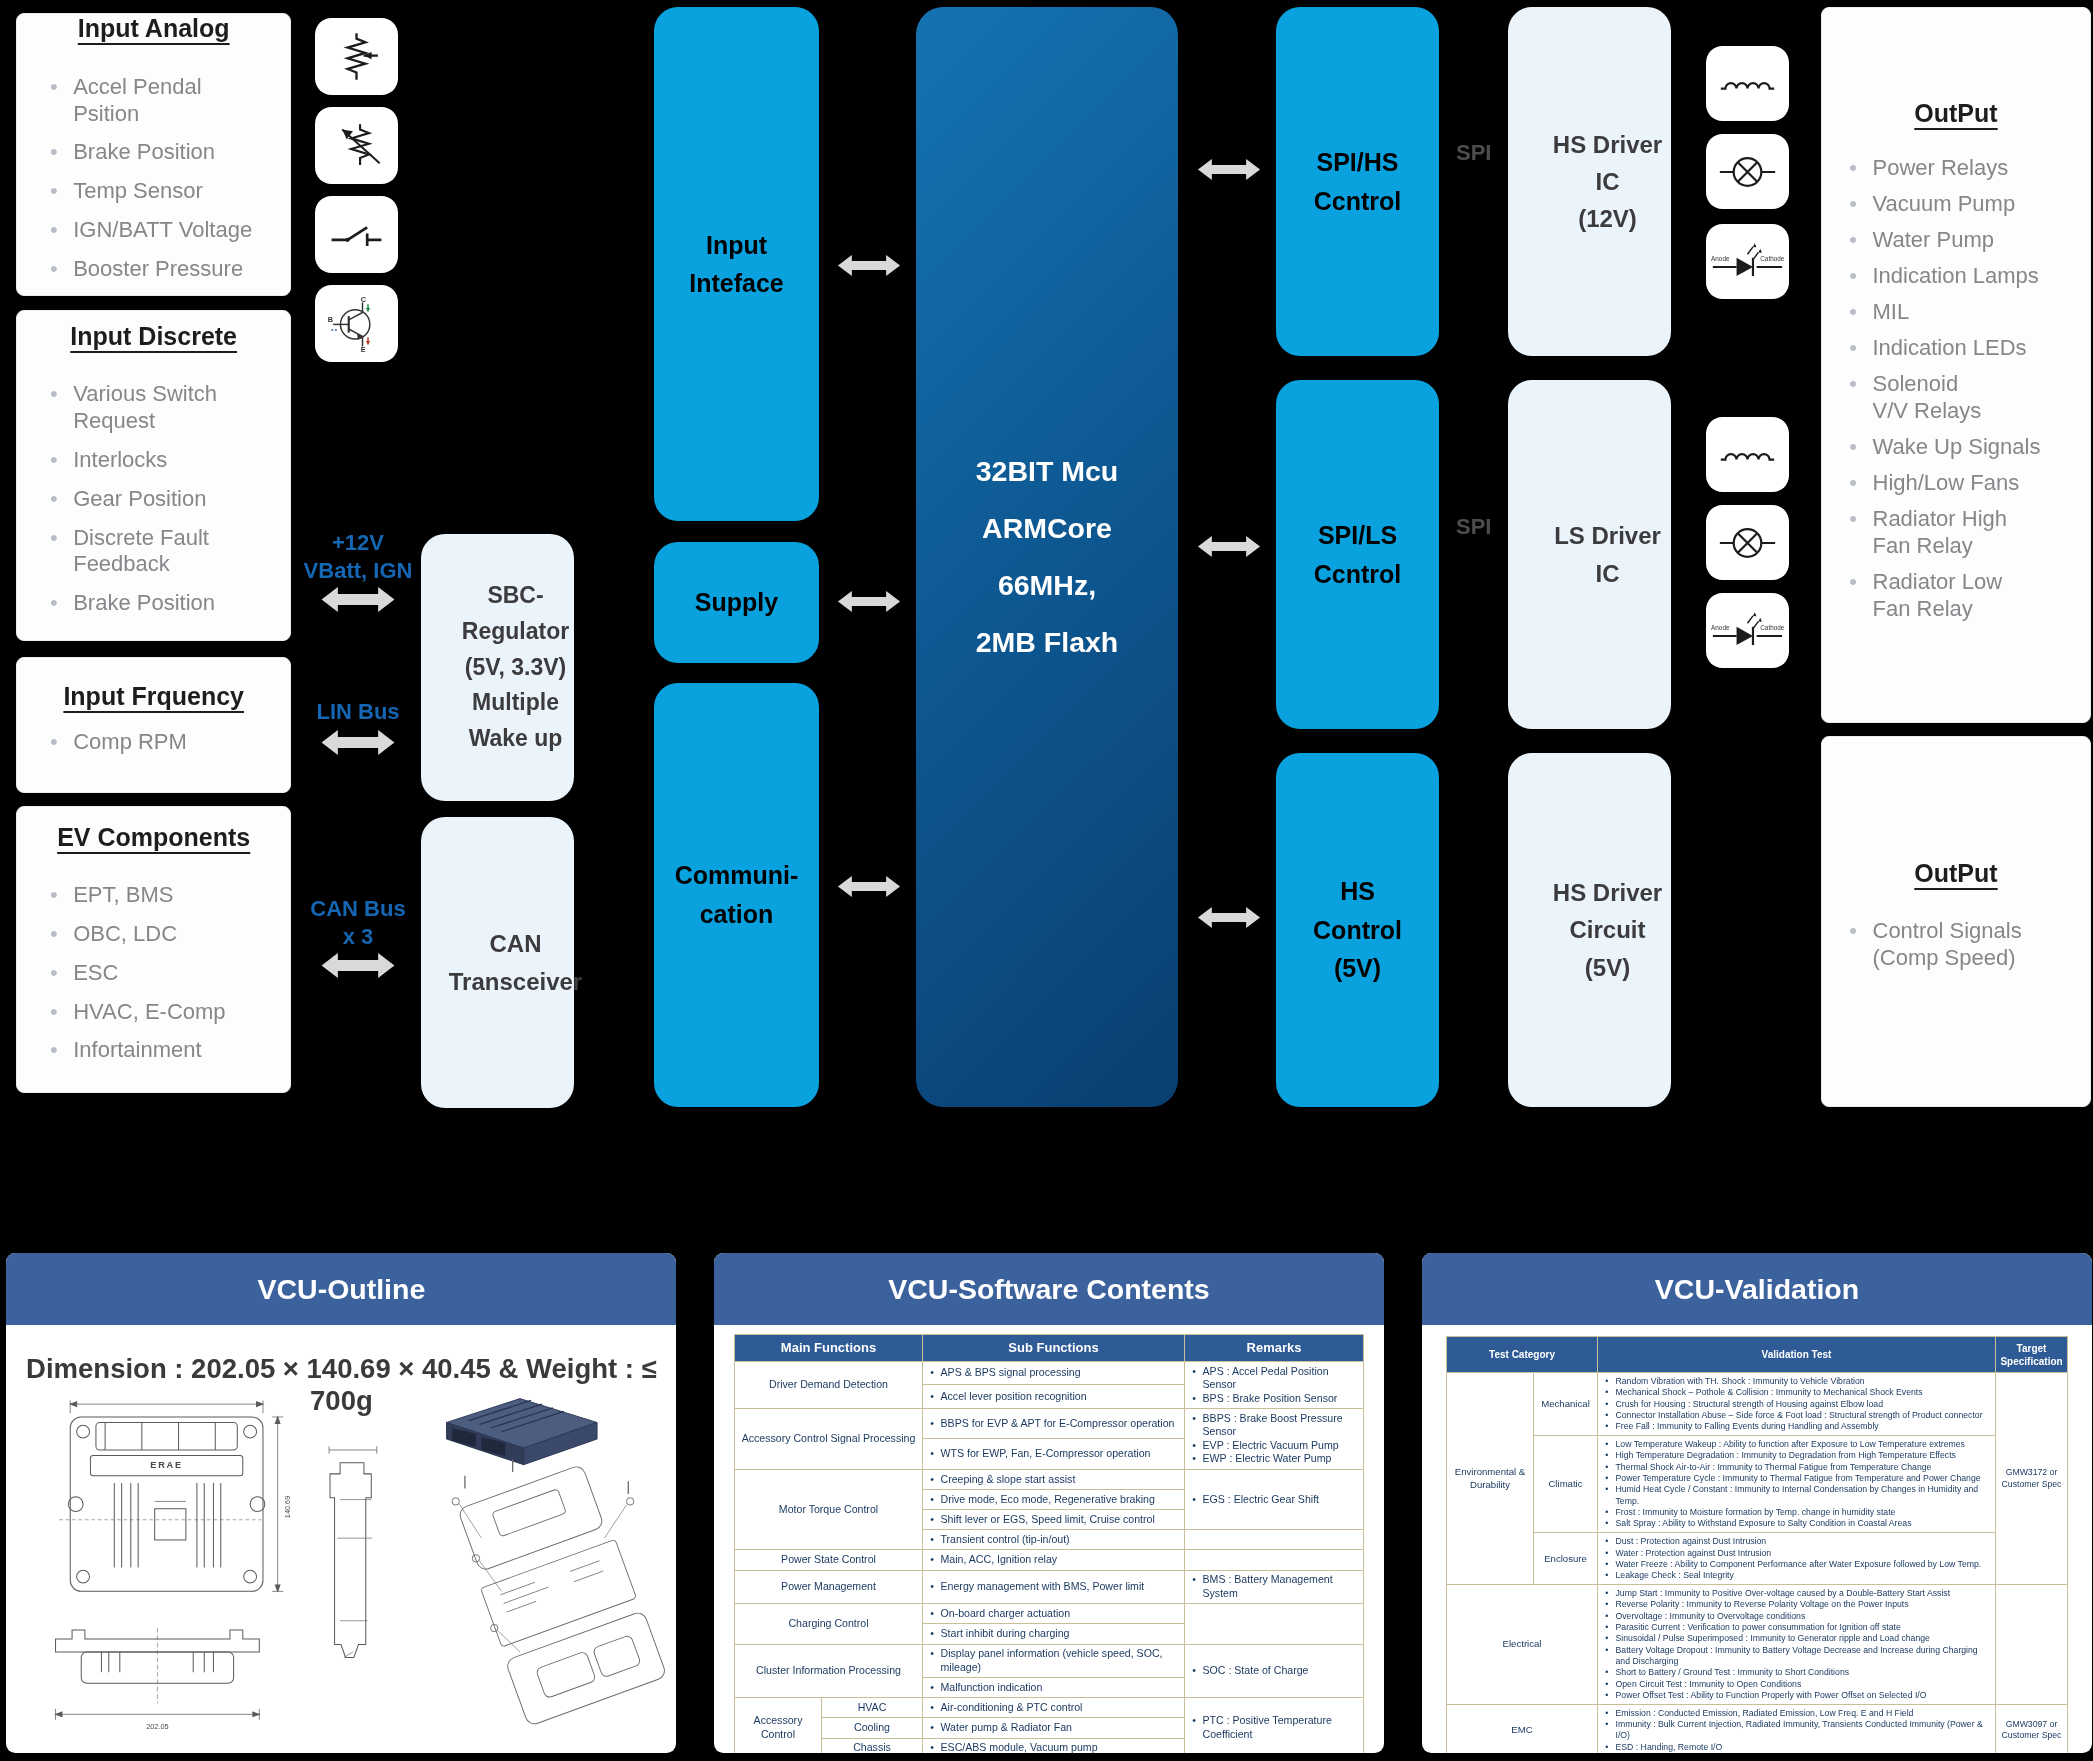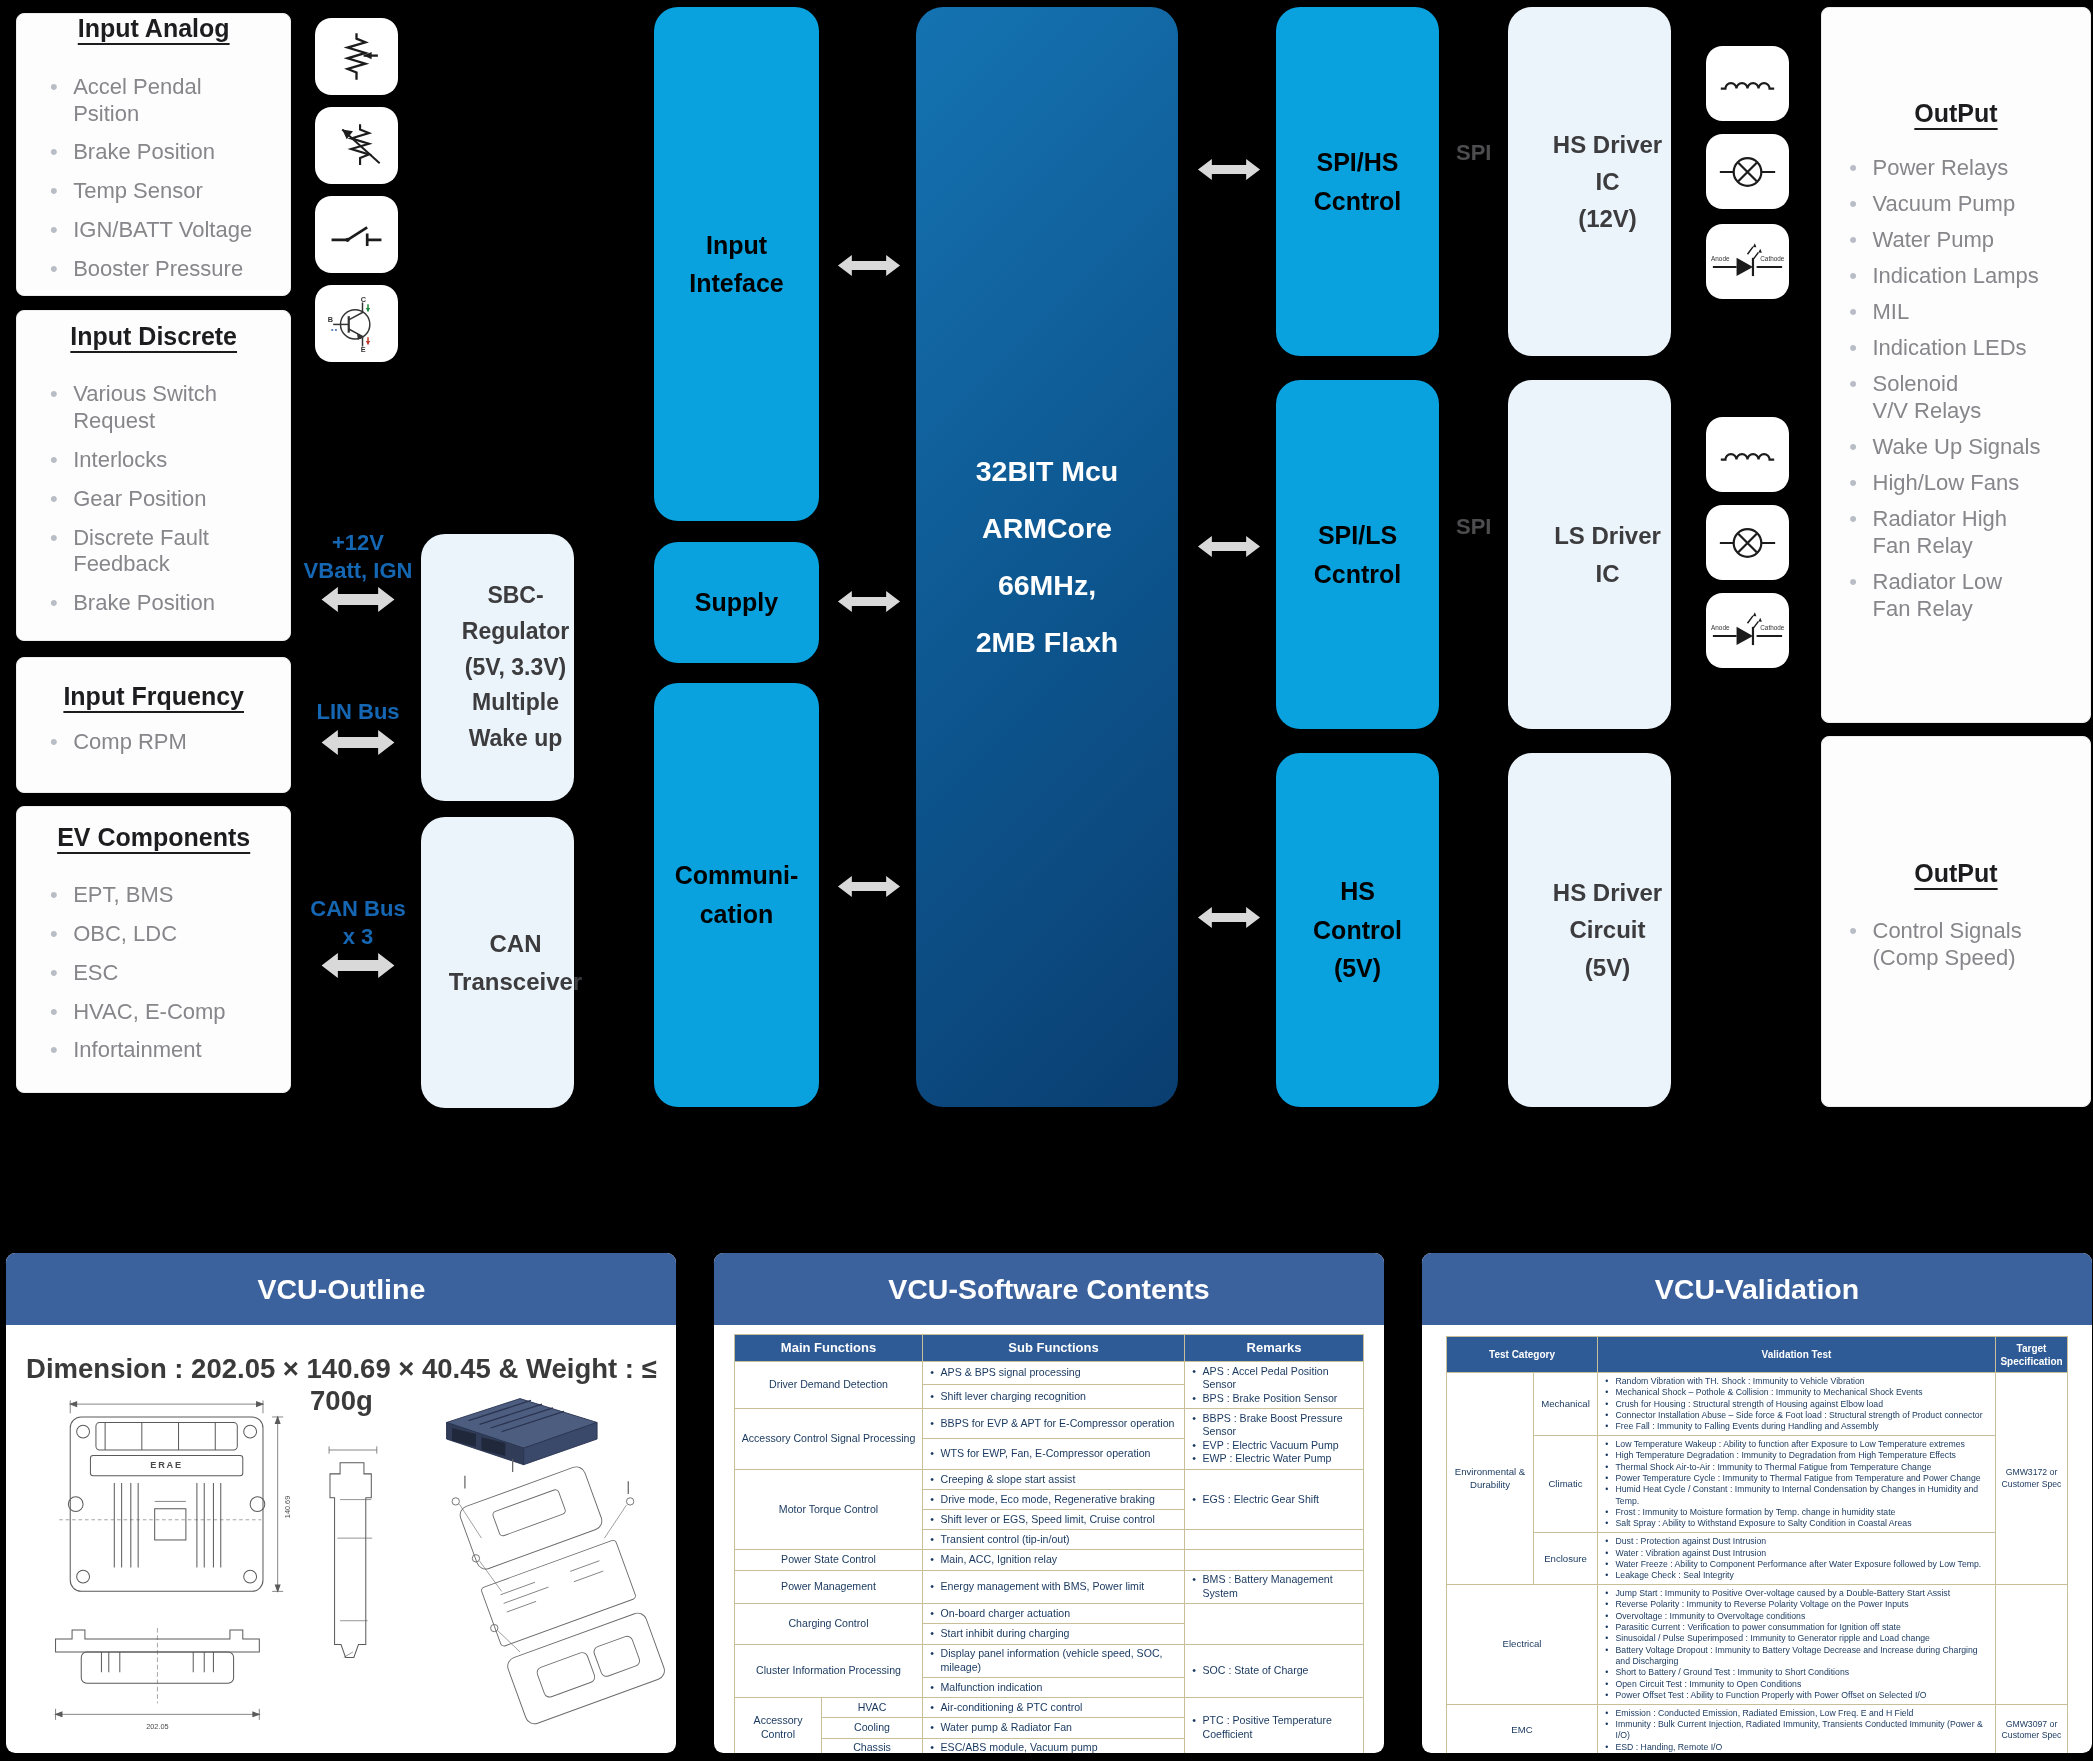--- a/index.html
+++ b/index.html
@@ -400,21 +400,21 @@
       <td rowspan="2">
             <ul class="cell-list">
               <li>APS : Accel Pedal Position Sensor</li>
               <li>BPS : Brake Position Sensor</li>
             </ul>
           </td>
     </tr>
     <tr>
           <td>
             <ul class="cell-list">
-              <li>Shift lever charging recognition</li>
+              <li>Accel lever position recognition</li>
             </ul>
           </td>
         </tr>
 
     <tr>
       <td class="cmain" colspan="2" rowspan="2">Accessory Control Signal Processing</td>
       <td>
             <ul class="cell-list">
               <li>BBPS for EVP &amp; APT for E-Compressor operation</li>
             </ul>
@@ -610,21 +610,21 @@
               <li>Frost : Immunity to Moisture formation by Temp. change in humidity state</li>
               <li>Salt Spray : Ability to Withstand Exposure to Salty Condition in Coastal Areas</li>
             </ul>
           </td>
     </tr>
     <tr>
       <td class="cmain">Enclosure</td>
       <td>
             <ul class="cell-list">
               <li>Dust : Protection against Dust Intrusion</li>
-              <li>Water : Vibration against Dust Intrusion</li>
+              <li>Water : Protection against Dust Intrusion</li>
               <li>Water Freeze : Ability to Component Performance after Water Exposure followed by Low Temp.</li>
               <li>Leakage Check : Seal Integrity</li>
             </ul>
           </td>
     </tr>
     <tr>
       <td class="cmain" colspan="2">Electrical</td>
       <td>
             <ul class="cell-list">
               <li>Jump Start : Immunity to Positive Over-voltage caused by a Double-Battery Start Assist</li>

